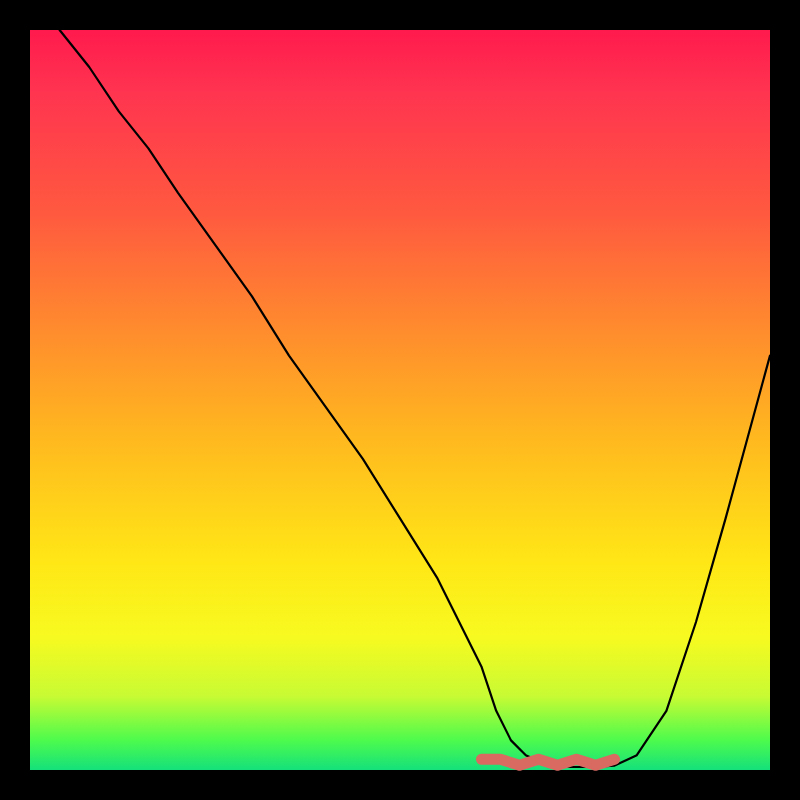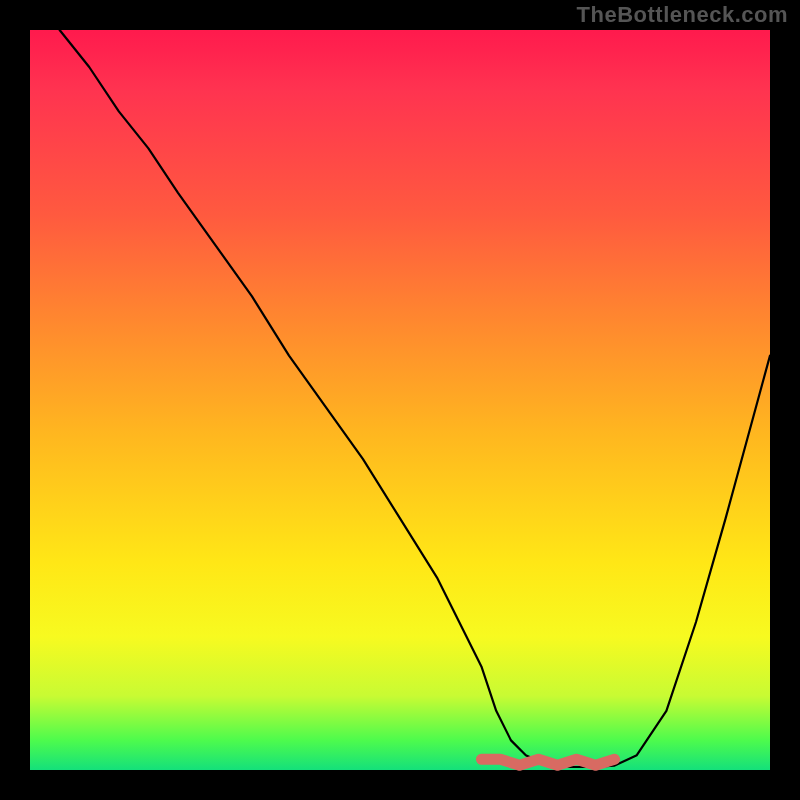--- a/index.html
+++ b/index.html
@@ -68,21 +68,20 @@
     stroke: #d86a62;
     stroke-width: 11;
     stroke-linecap: round;
     stroke-linejoin: round;
   }
 </style>
 </head>
 <body>
 
 <div class="frame">
-  <div class="watermark">TheBottleneck.com</div>
 
   <div class="plot">
     <svg class="curve" viewBox="0 0 740 740" preserveAspectRatio="none">
       <path id="main-line" class="line" d="M29.6 0.0 L59.2 37.0 L88.8 81.4 L118.4 118.4 L148.0 162.8 L185.0 214.6 L222.0 266.4 L259.0 325.6 L296.0 377.4 L333.0 429.2 L370.0 488.4 L407.0 547.6 L429.2 592.0 L451.4 636.4 L466.2 680.8 L481.0 710.4 L495.8 725.2 L518.0 735.6 L540.2 737.0 L562.4 737.0 L584.6 735.6 L606.8 725.2 L636.4 680.8 L666.0 592.0 L695.6 488.4 L740.0 325.6"></path>
       <path id="trough-line" class="trough" d="M451.4 729.3 L470.4 729.3 L489.5 735.3 L508.5 729.3 L527.5 735.3 L546.5 729.3 L565.6 735.3 L584.6 729.3"></path>
     </svg>
   </div>
 </div>
 
 </body></html>

